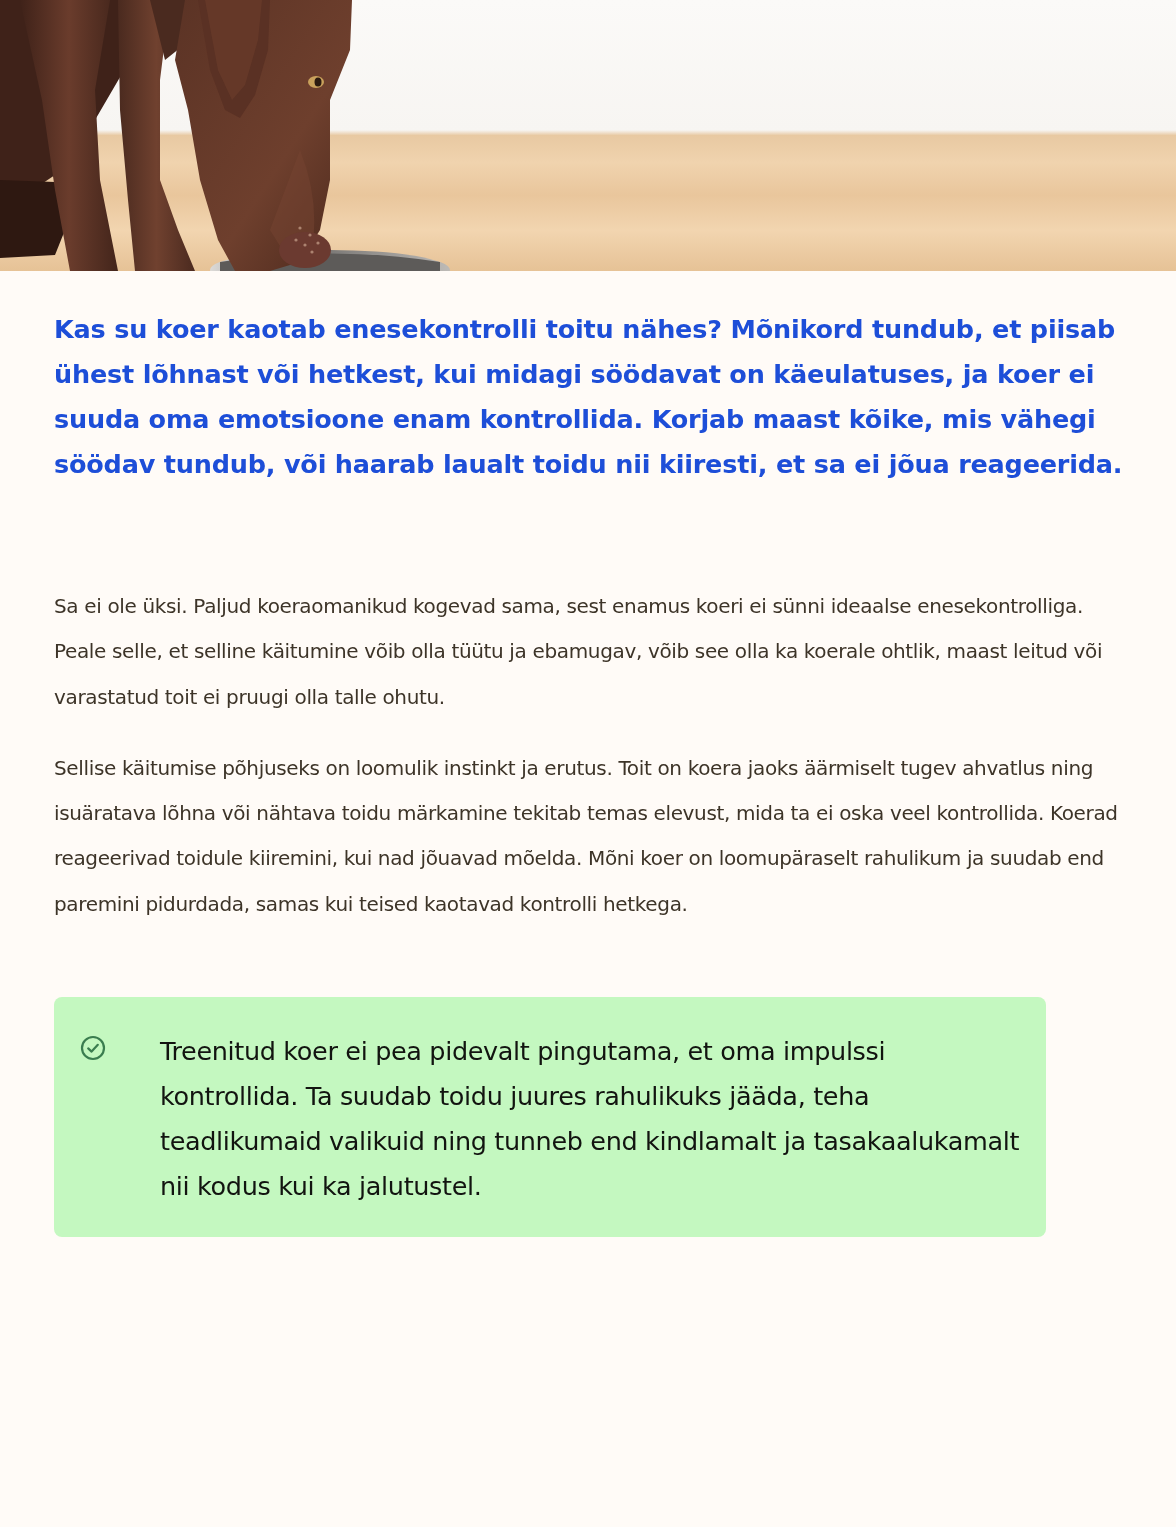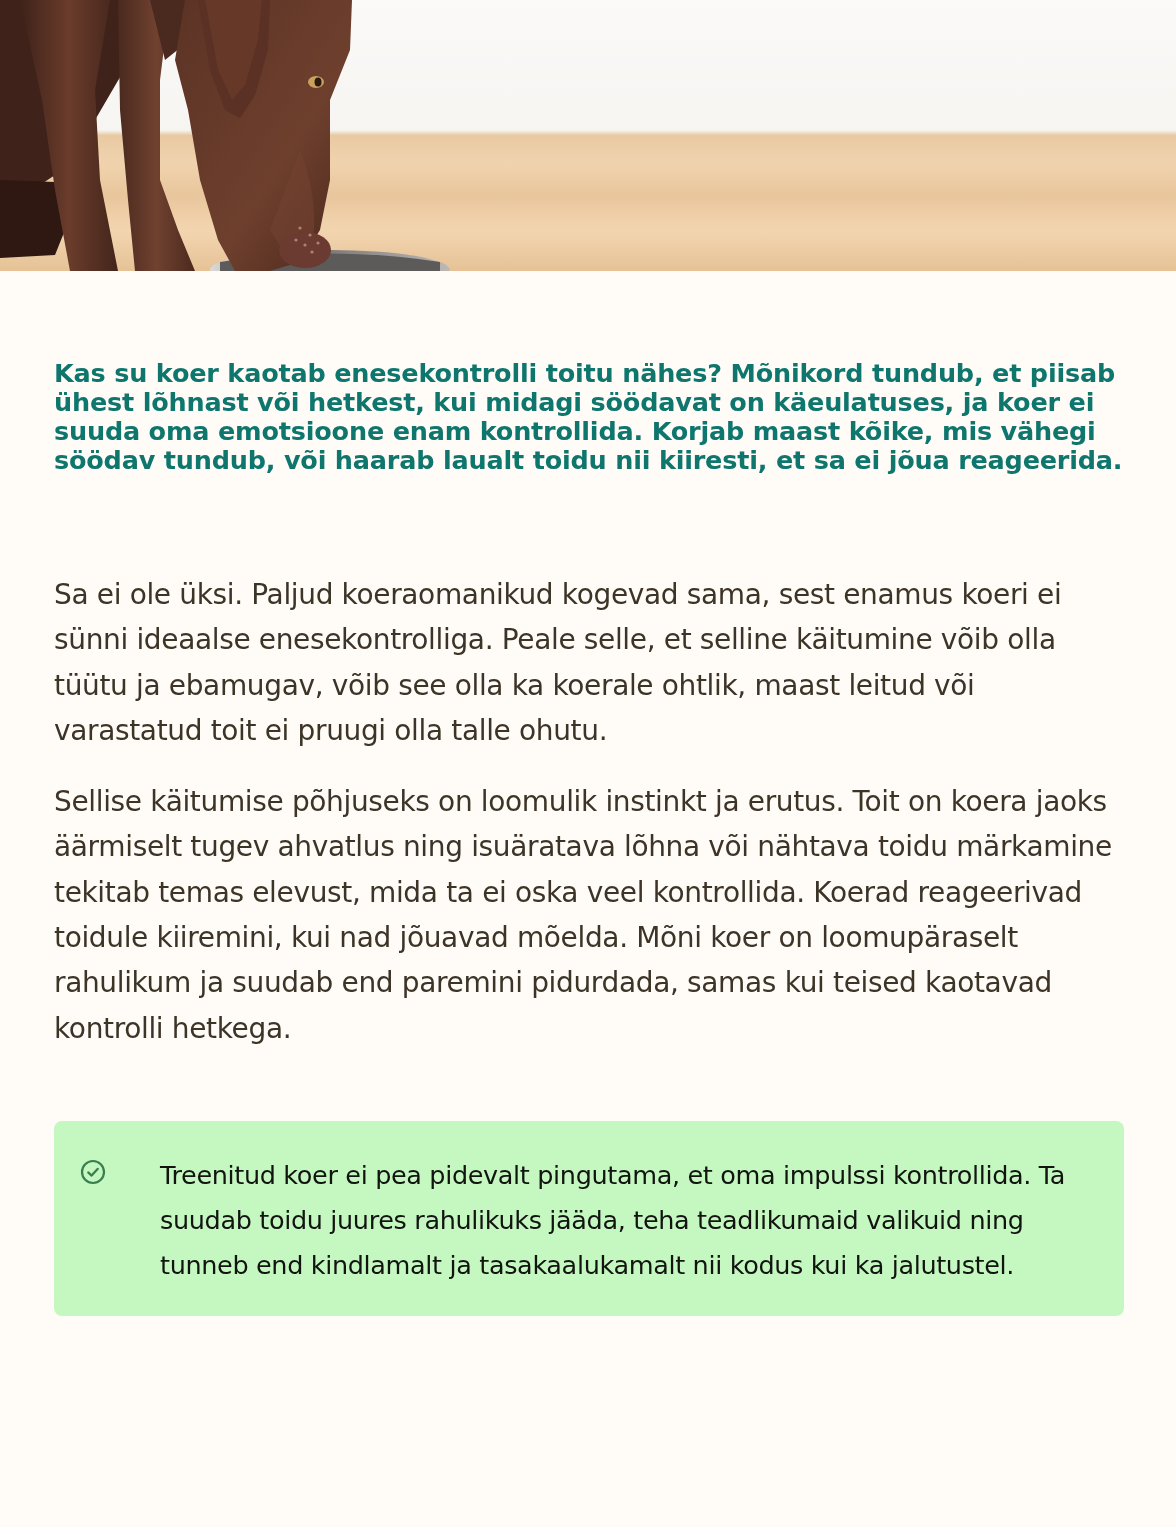--- a/index.html
+++ b/index.html
@@ -24,42 +24,42 @@
         #fbfaf8 0%, #f7f5f2 48%,
         #e8c9a2 50%, #f0d3ae 60%, #e9c69c 72%, #f2d5b0 85%, #e6c296 100%);
     }
     .hero svg { position: absolute; left: 0; top: 0; }
 
     
     .article {
       padding: 0 52px 0 54px;
     }
     .lead {
-      margin-top: 88px;
+      margin-top: 36px;
       font-weight: bold;
       font-size: 25.5px;
-      line-height: 29px;
-      color: #0f766e;
+      line-height: 45px;
+      color: #1d4ed8;
       letter-spacing: -0.2px;
     }
     .body-block {
       margin-top: 97px;
     }
     .body-block p {
-      font-size: 28px;
+      font-size: 20px;
       line-height: 45.3px;
       color: #3d3428;
       margin-bottom: 26px;
       letter-spacing: -0.35px;
     }
 
     
     .callout {
       margin-top: 70px;
-      width: 1070px;
+      width: 992px;
       min-height: 194px;
       background: #c4f8c0;
       border-radius: 8px;
       display: flex;
       align-items: flex-start;
       padding: 32px 24px 28px 26px;
     }
     .callout-icon {
       flex: 0 0 26px;
       width: 26px;

